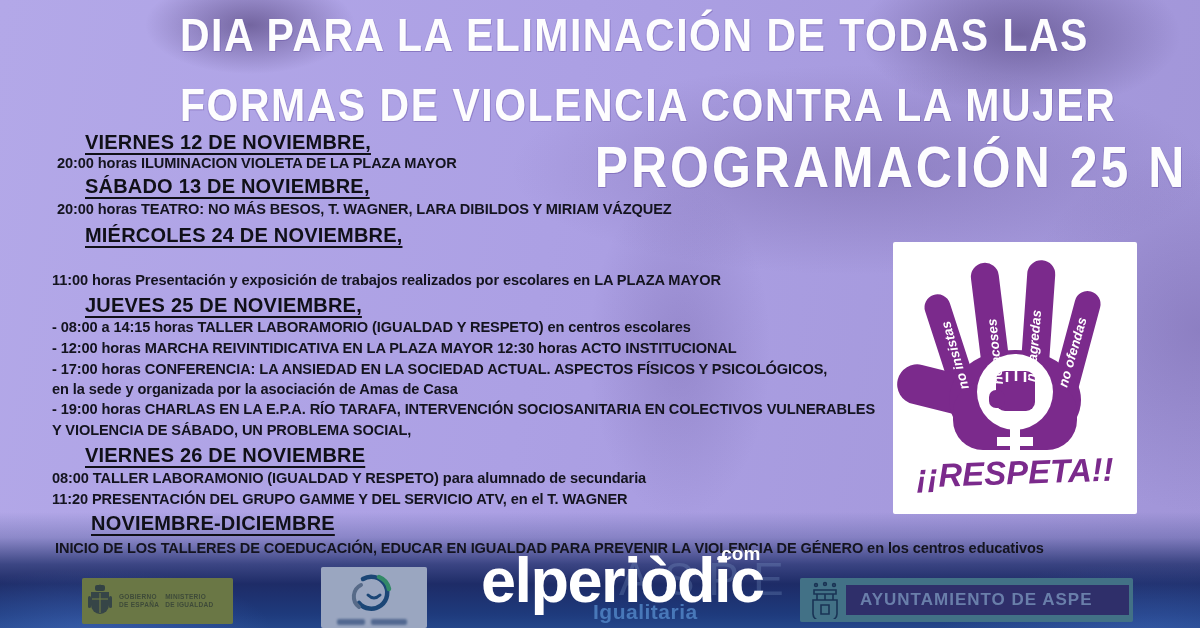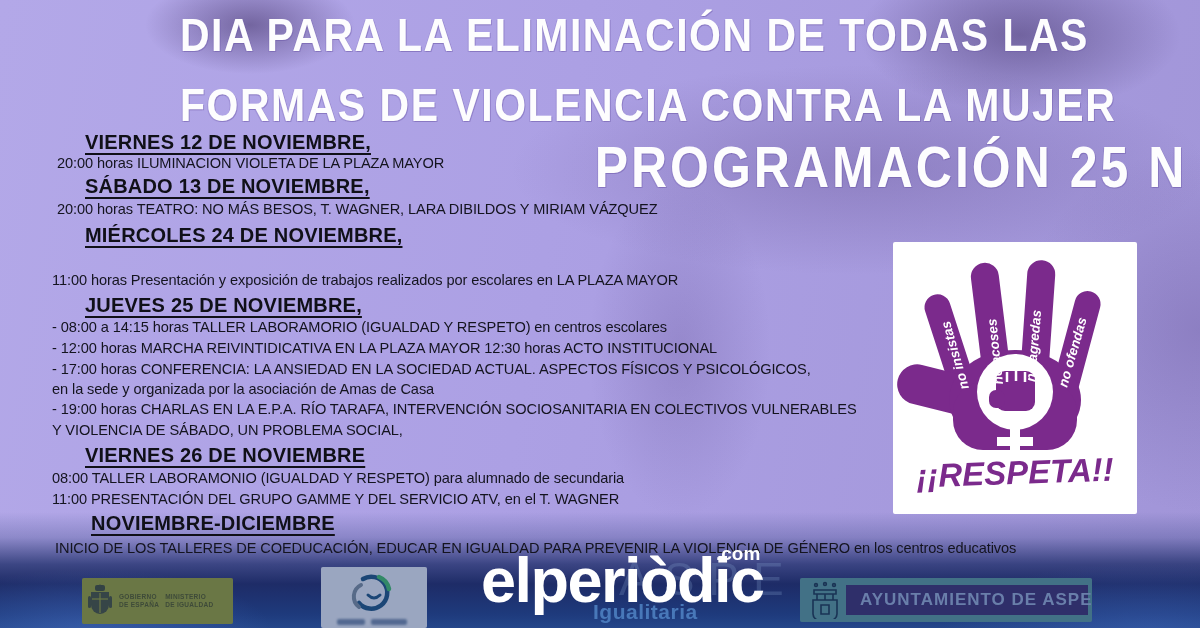--- a/index.html
+++ b/index.html
@@ -22,21 +22,21 @@
     white-space:nowrap;z-index:2;
   }
   .t1{left:180px;top:12px;width:880px;font-size:41px;}
   .t2{left:180px;top:82px;width:880px;font-size:41px;}
   .t3{left:588px;top:139px;width:606px;font-size:50px;letter-spacing:3px;}
   .sline{position:absolute;left:52px;white-space:nowrap;z-index:3;}
   .sline.h{
     font-size:20px;font-weight:700;color:#101018;letter-spacing:0.2px;
     text-decoration:underline;text-decoration-thickness:2px;text-underline-offset:4px;margin-left:33px;
   }
-  .sline.i{font-size:14.6px;font-weight:400;color:#14141f;letter-spacing:-0.1px;}
+  .sline.i{font-size:14.6px;font-weight:700;color:#14141f;letter-spacing:-0.1px;}
   .hand-card{position:absolute;left:893px;top:242px;width:244px;height:272px;background:#ffffff;border-radius:2px;z-index:4;}
   .hand-card svg{position:absolute;left:0;top:0;}
   .respeta{
     position:absolute;left:0;top:212px;width:100%;text-align:center;
     font-size:33px;font-weight:800;font-style:italic;color:#7b2a8c;
     transform:rotate(-2deg);letter-spacing:0px;z-index:5;
   }
   .finger-label{font-family:"Liberation Sans",sans-serif;font-size:13.5px;font-weight:700;font-style:italic;fill:#ffffff;}
   .bottom-bar{
     position:absolute;left:0;top:512px;width:1200px;height:116px;z-index:2;
@@ -64,21 +64,21 @@
   .igualitaria{
     position:absolute;left:593px;top:600px;font-size:21px;font-weight:700;
     color:#4d7fc0;opacity:0.9;z-index:3;letter-spacing:0.5px;white-space:nowrap;
   }
   .wordmark{
     position:absolute;left:441px;top:549px;font-size:63px;font-weight:800;
     color:#ffffff;letter-spacing:-1.5px;line-height:1;z-index:6;white-space:nowrap;margin-left:40px;
   }
   .tld{position:absolute;left:716px;top:543px;font-size:19px;font-weight:700;color:#ffffff;z-index:7;}
   .ayto-logo{
-    position:absolute;left:800px;top:578px;width:292px;height:44px;background:#57939b;border-radius:2px;z-index:4;
+    position:absolute;left:800px;top:578px;width:333px;height:44px;background:#57939b;border-radius:2px;z-index:4;
   }
   .ayto-logo::after{content:"";position:absolute;inset:0;background:rgba(20,35,85,0.30);border-radius:2px;}
   .ayto-band{
     position:absolute;left:46px;top:7px;right:4px;bottom:7px;background:#3c3473;
     display:flex;align-items:center;padding-left:14px;
     font-size:17px;font-weight:700;color:#8fa6cf;letter-spacing:1px;white-space:nowrap;
   }
   .crest{position:absolute;left:6px;top:3px;}
 </style>
 </head>
@@ -98,21 +98,21 @@
   <div class="sline i" style="top:272px">11:00 horas Presentación y exposición de trabajos realizados por escolares en LA PLAZA MAYOR</div>
   <div class="sline h" style="top:294px">JUEVES 25 DE NOVIEMBRE,</div>
   <div class="sline i" style="top:319px">- 08:00 a 14:15 horas TALLER LABORAMORIO (IGUALDAD Y RESPETO) en centros escolares</div>
   <div class="sline i" style="top:340px">- 12:00 horas MARCHA REIVINTIDICATIVA EN LA PLAZA MAYOR  12:30 horas ACTO INSTITUCIONAL</div>
   <div class="sline i" style="top:361px">- 17:00 horas CONFERENCIA: LA ANSIEDAD EN LA SOCIEDAD ACTUAL. ASPECTOS FÍSICOS Y PSICOLÓGICOS,</div>
   <div class="sline i" style="top:381px">en la sede y organizada por  la asociación de Amas de Casa</div>
   <div class="sline i" style="top:401px">- 19:00 horas CHARLAS EN LA E.P.A. RÍO TARAFA, INTERVENCIÓN SOCIOSANITARIA EN COLECTIVOS VULNERABLES</div>
   <div class="sline i" style="top:422px">Y VIOLENCIA DE SÁBADO, UN PROBLEMA SOCIAL,</div>
   <div class="sline h" style="top:444px">VIERNES 26 DE NOVIEMBRE</div>
   <div class="sline i" style="top:470px">08:00 TALLER LABORAMONIO (IGUALDAD Y RESPETO)   para alumnado de secundaria</div>
-  <div class="sline i" style="top:491px">11:00  PRESENTACIÓN DEL GRUPO GAMME Y DEL SERVICIO ATV,  en el T. WAGNER</div>
+  <div class="sline i" style="top:491px">11:20  PRESENTACIÓN DEL GRUPO GAMME Y DEL SERVICIO ATV,  en el T. WAGNER</div>
   <div class="sline h" style="top:512px;left:58px">NOVIEMBRE-DICIEMBRE</div>
   <div class="sline i" style="top:540px;left:55px">INICIO DE LOS TALLERES DE COEDUCACIÓN, EDUCAR EN IGUALDAD PARA PREVENIR LA VIOLENCIA DE GÉNERO en los centros educativos</div>
 
   <div class="bottom-bar"></div>
 
   <div class="hand-card">
     <svg width="244" height="272" viewBox="0 0 244 272">
       <g fill="#7b2a8c">
         <rect x="59" y="48" width="26" height="108" rx="13" transform="rotate(-18 72 150)"></rect>
         <rect x="92" y="20" width="28" height="132" rx="14" transform="rotate(-7 106 150)"></rect>

